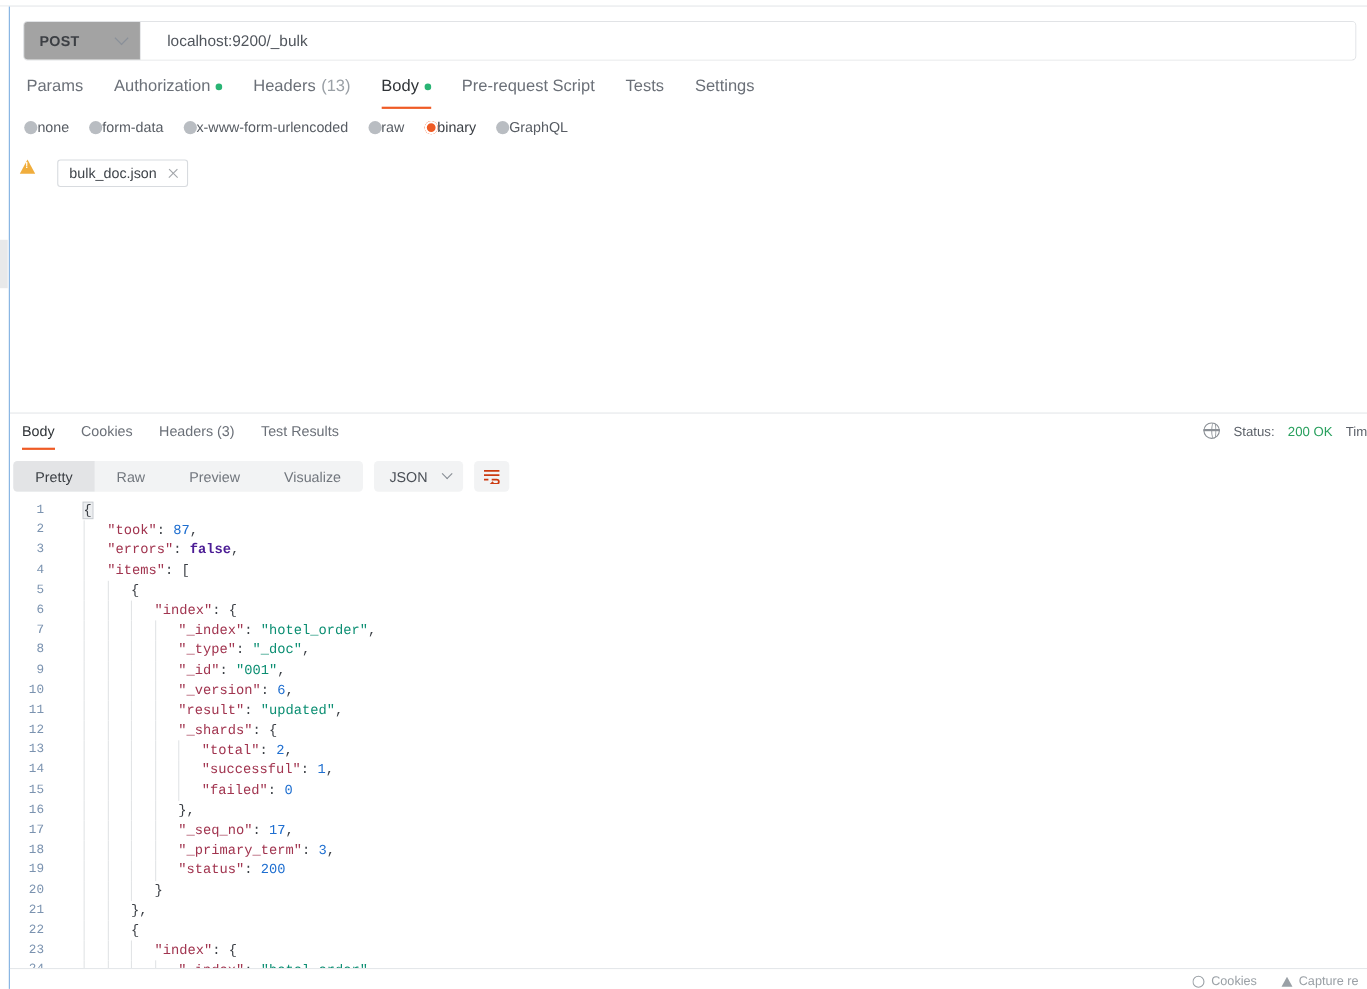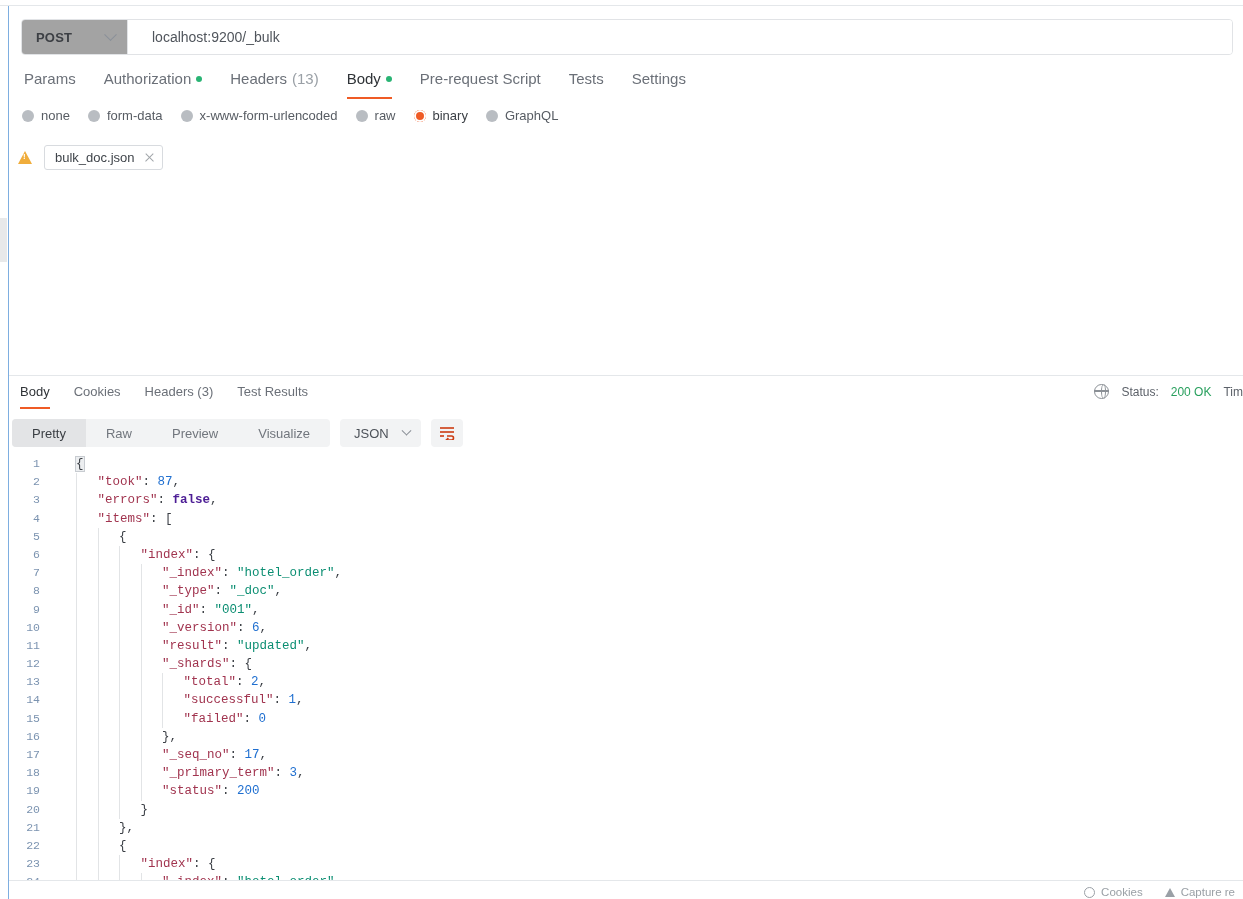--- a/index.html
+++ b/index.html
@@ -94,37 +94,37 @@
   }
   .rtab:first-child.active::after { left: 2px; }
   .dot-green { width: 6px; height: 6px; border-radius: 50%; background: #29b474; display:inline-block; }
   .count-dim { color: #9aa0a6; }
 
   
   .body-types {
     position: absolute; left: 22px; top: 108px;
     display: flex; align-items: center; gap: 18px;
   }
-  .btype { display: flex; align-items: center; gap: 7px; cursor: pointer; text-align: right; }
+  .btype { display: flex; align-items: center; cursor: pointer; text-align: right; }
   .btype .rad {
     width: 12px; height: 12px; border-radius: 50%;
     background: #b9bdc2;
     flex: none;
   }
   .btype.sel .rad {
     background: #ef5b25;
     box-shadow: inset 0 0 0 2px #ffffff, inset 0 0 0 3px #ef5b25;
   }
   .btype .lbl { font-size: 13px; color: #575c63; }
   .btype.sel .lbl { color: #3c4046; }
 
   
   .file-row {
     position: absolute; left: 18px; top: 145px;
-    display: flex; align-items: center; gap: 12px;
+    display: flex; align-items: flex-start; gap: 20px;
   }
   .warn-tri {
     width: 0; height: 0;
     border-left: 7.5px solid transparent;
     border-right: 7.5px solid transparent;
     border-bottom: 13px solid #f0ad3c;
     position: relative;
   }
   .warn-tri::after {
     content: "!";

